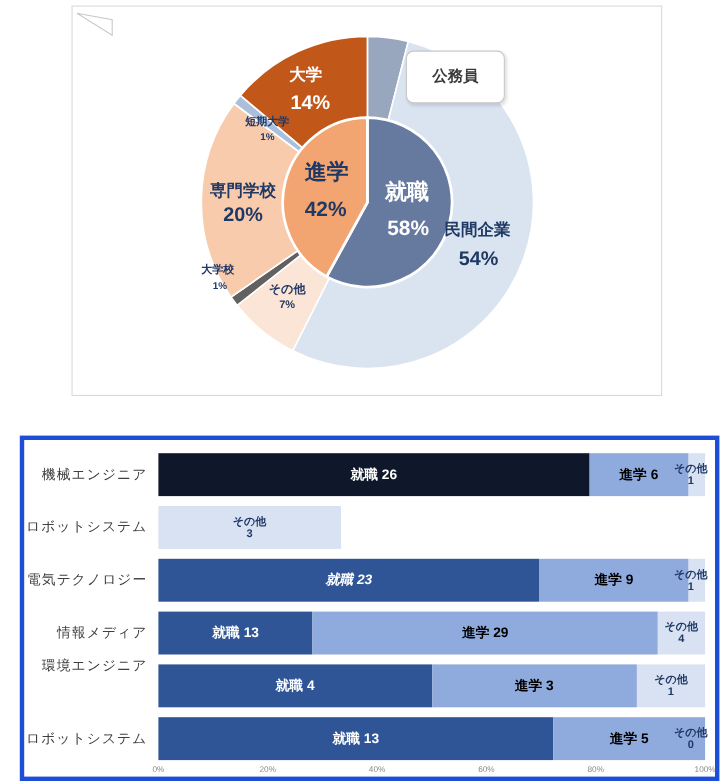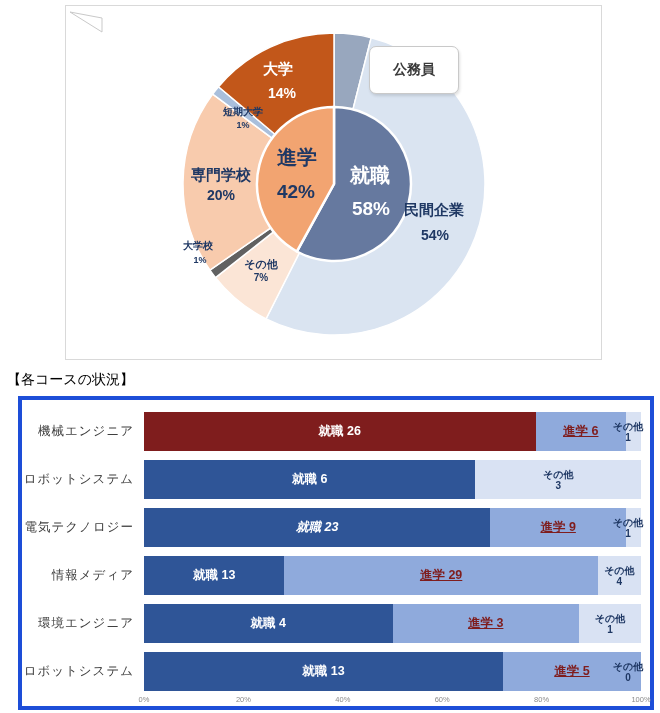--- a/index.html
+++ b/index.html
@@ -6,40 +6,40 @@
   .page{position:relative;width:660px;height:713px;background:#ffffff;overflow:hidden;
         font-family:"Liberation Sans", sans-serif;}
   
   .pie-box{position:absolute;left:65px;top:5px;width:535px;height:353px;
            background:#ffffff;border:1px solid #d9d9d9;}
   .pie-box svg{position:absolute;left:0;top:0;}
   .pie-label{position:absolute;transform:translate(-50%,-50%);white-space:nowrap;
              font-weight:bold;color:#1F3864;line-height:1;}
   .pl-white{color:#ffffff;}
   .fs20{font-size:20px;} .fs19{font-size:19px;} .fs15{font-size:15px;}
-  .fs14{font-size:14px;} .fs11{font-size:11px;} .fs10{font-size:10px;} .fs9{font-size:9px;}
+  .fs14{font-size:18px;} .fs11{font-size:11px;} .fs10{font-size:10px;} .fs9{font-size:9px;}
   .callout{position:absolute;left:303px;top:40px;width:88px;height:46px;
            background:#ffffff;border:1px solid #c9c9c9;border-radius:7px;
            box-shadow:1px 2px 3px rgba(0,0,0,0.12);
            display:flex;align-items:center;justify-content:center;
            font-size:14px;font-weight:bold;color:#3a3a3a;z-index:3;}
   .callout-pointer{position:absolute;left:270px;top:40px;z-index:2;}
   
   .section-title{position:absolute;left:7px;top:371px;font-family:"Liberation Serif", serif;
                  font-size:14px;color:#000000;}
   
   .bar-box{position:absolute;left:18px;top:396px;width:628px;height:306px;
            background:#ffffff;border:4px solid #1d4ed8;}
   .bar-row{position:absolute;display:flex;overflow:visible;}
   .bar-cat{position:absolute;display:flex;align-items:center;justify-content:flex-end;
            font-size:12.5px;color:#3f3f3f;letter-spacing:1px;font-weight:500;}
   .bar-seg{position:relative;height:100%;display:flex;align-items:center;justify-content:center;}
   .seg-label{font-size:12.5px;font-weight:bold;white-space:nowrap;}
   .seg-label.white{color:#ffffff;}
-  .seg-label.navy{color:#7f1d1d;text-decoration:underline;}
+  .seg-label.navy{color:#000000;}
   .sonota-label{font-size:10px;font-weight:bold;color:#1F3864;line-height:11px;
                 text-align:center;white-space:nowrap;}
   .sonota-pinned{position:absolute;right:-11px;top:50%;transform:translateY(-50%);width:48px;}
   .bar-tick{position:absolute;transform:translateX(-50%);font-size:7.5px;color:#8a8a8a;}
 </style>
 </head>
 <body>
 
 <div class="page">
 
@@ -73,42 +73,38 @@
     <div class="pie-label fs9" style="left:177px;top:119px;">1%</div>
     <div class="pie-label pl-white fs15" style="left:212px;top:62px;">大学</div>
     <div class="pie-label pl-white fs14" style="left:216px;top:87px;">14%</div>
 
     <svg class="callout-pointer" width="42" height="32">
       <polygon points="4,6 36,12 36,26" fill="#ffffff" stroke="#c9c9c9" stroke-width="1"></polygon>
     </svg>
     <div class="callout">公務員</div>
   </div>
 
-  <div class="section-title">【各コースの状況】</div>
 
   <div class="bar-box" id="bar-box">
       <div class="bar-cat" style="left: 0px; top: 12px; width: 112px; height: 39px;">機械エンジニア</div>
       <div class="bar-row" style="left: 122px; top: 12px; width: 497px; height: 39px;">
-        <div class="bar-seg" style="width: 78.7879%; background: #7f1d1d;">
+        <div class="bar-seg" style="width: 78.7879%; background: #0f172a;">
           <div class="seg-label white">就職 26</div>
         </div>
         <div class="bar-seg" style="width: 18.1818%; background: rgb(143, 170, 220);">
           <div class="seg-label navy">進学 6</div>
         </div>
         <div class="bar-seg" style="width: 3.0303%; background: rgb(217, 226, 243);"></div>
         <div class="sonota-label sonota-pinned">
           <div>その他</div>
           <div>1</div>
         </div>
       </div>
       <div class="bar-cat" style="left: 0px; top: 60px; width: 112px; height: 39px;">ロボットシステム</div>
       <div class="bar-row" style="left: 122px; top: 60px; width: 497px; height: 39px;">
-        <div class="bar-seg" style="width: 66.6667%; background: rgb(47, 85, 151);">
-          <div class="seg-label white">就職 6</div>
-        </div>
         <div class="bar-seg" style="width: 0%; background: rgb(143, 170, 220);"></div>
         <div class="bar-seg" style="width: 33.3333%; background: rgb(217, 226, 243);">
           <div class="sonota-label">
             <div>その他</div>
             <div>3</div>
           </div>
         </div>
       </div>
       <div class="bar-cat" style="left: 0px; top: 108px; width: 112px; height: 39px;">電気テクノロジー</div>
       <div class="bar-row" style="left: 122px; top: 108px; width: 497px; height: 39px;">
@@ -132,21 +128,21 @@
         <div class="bar-seg" style="width: 63.0435%; background: rgb(143, 170, 220);">
           <div class="seg-label navy">進学 29</div>
         </div>
         <div class="bar-seg" style="width: 8.69565%; background: rgb(217, 226, 243);">
           <div class="sonota-label">
             <div>その他</div>
             <div>4</div>
           </div>
         </div>
       </div>
-      <div class="bar-cat" style="left: 0px; top: 204px; width: 112px; height: 39px;">環境エンジニア</div>
+      <div class="bar-cat" style="left: 0px; top: 186px; width: 112px; height: 39px;">環境エンジニア</div>
       <div class="bar-row" style="left: 122px; top: 204px; width: 497px; height: 39px; justify-content: center;">
         <div class="bar-seg" style="width: 50%; background: rgb(47, 85, 151);">
           <div class="seg-label white">就職 4</div>
         </div>
         <div class="bar-seg" style="width: 37.5%; background: rgb(143, 170, 220);">
           <div class="seg-label navy">進学 3</div>
         </div>
         <div class="bar-seg" style="width: 12.5%; background: rgb(217, 226, 243);">
           <div class="sonota-label">
             <div>その他</div>

